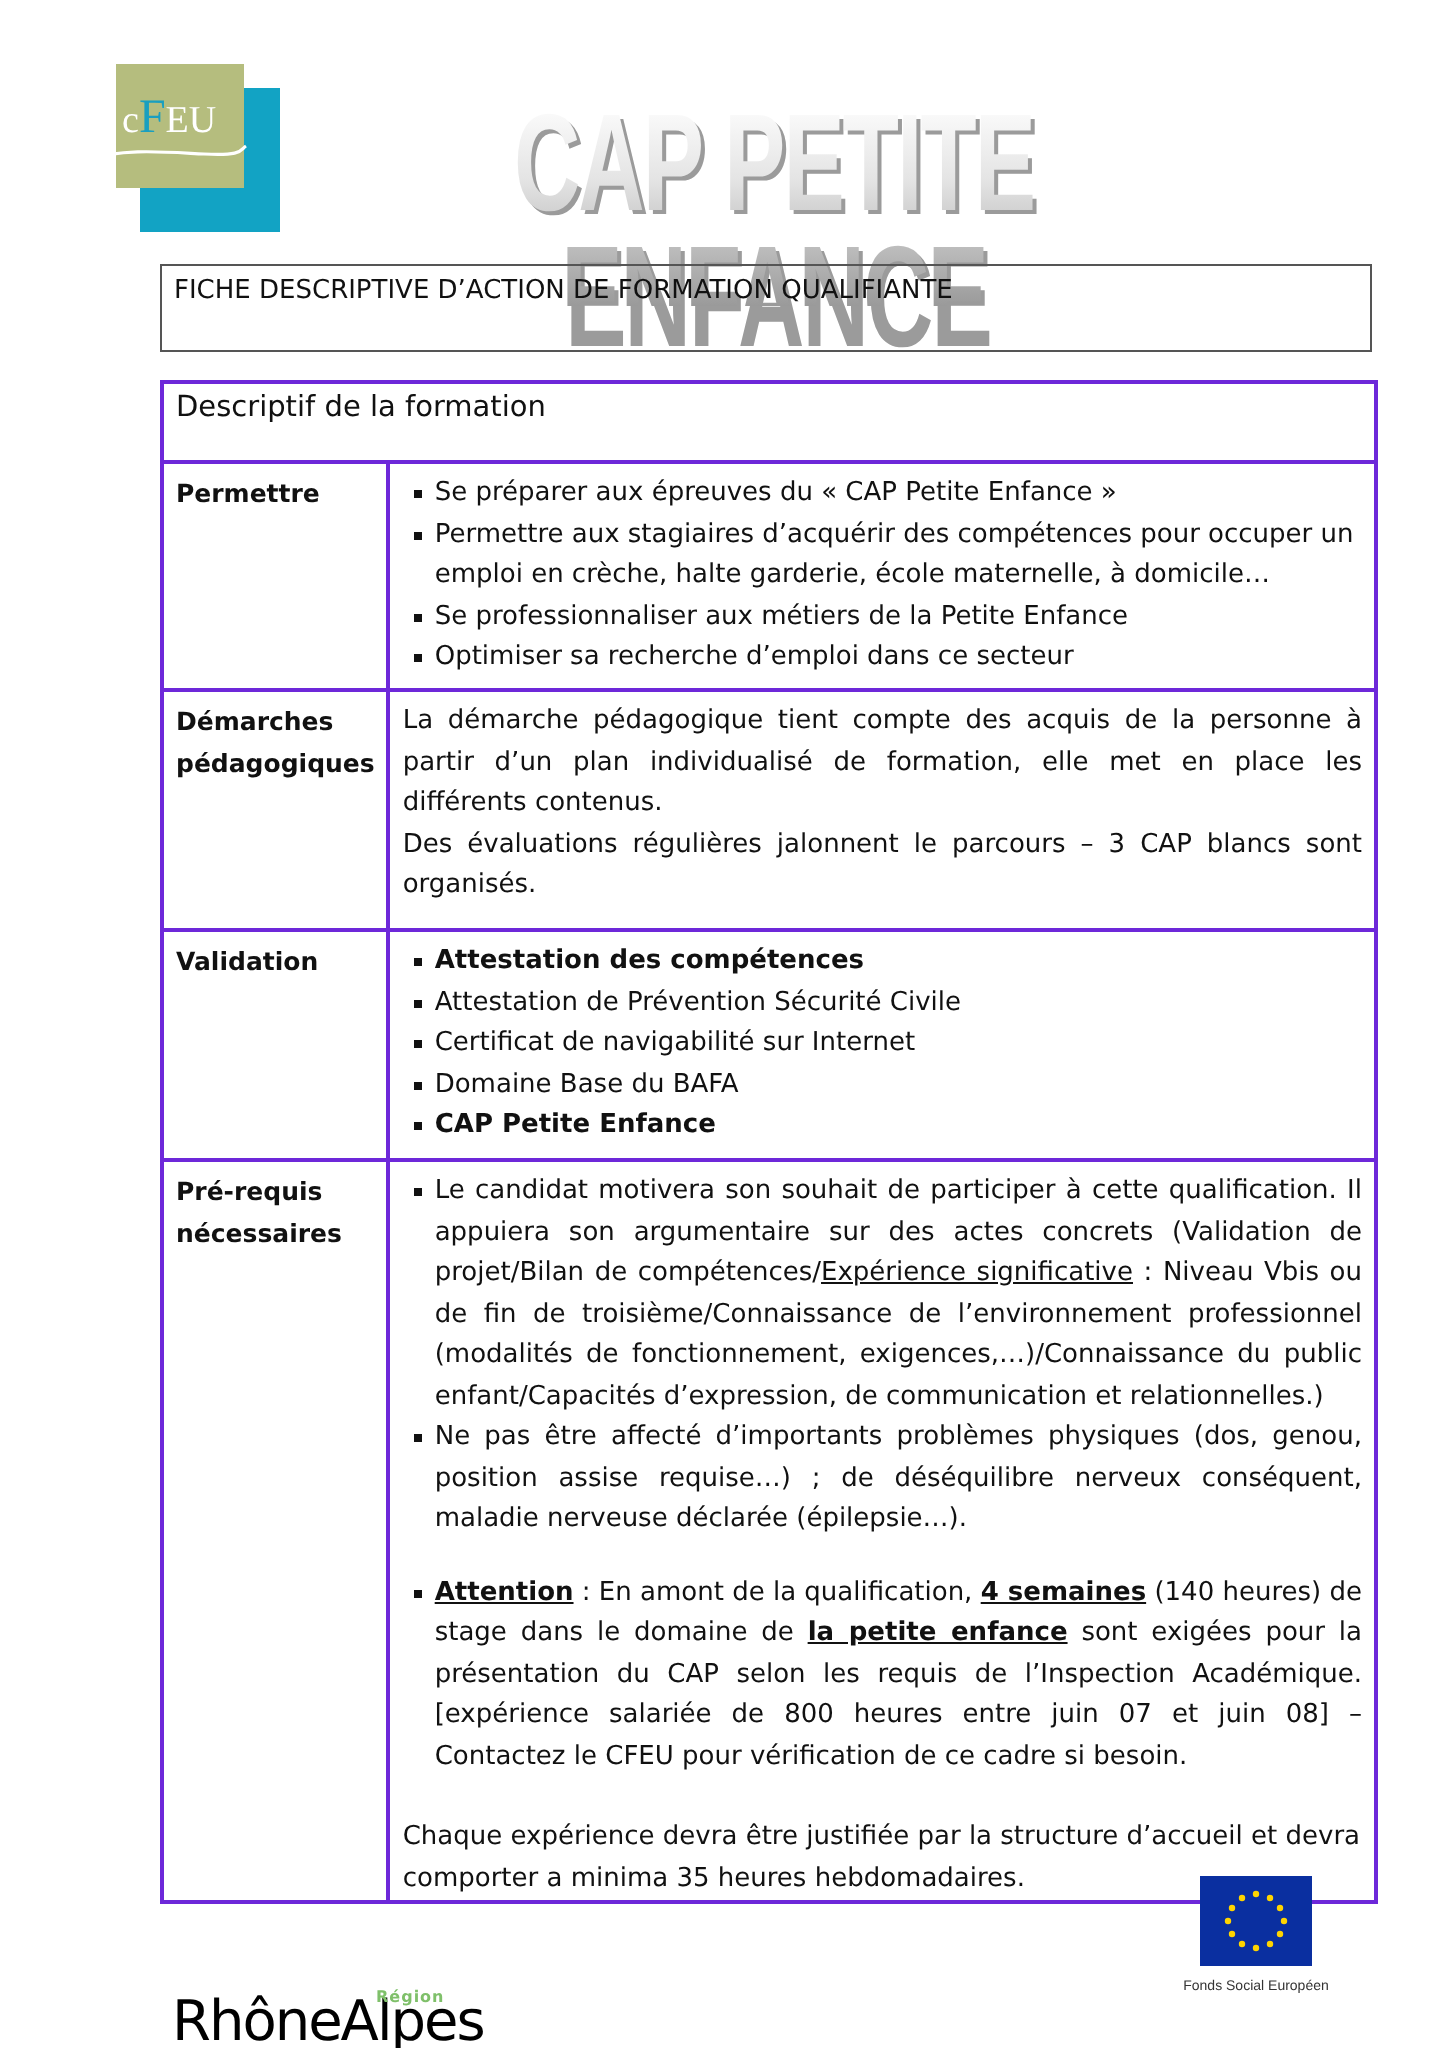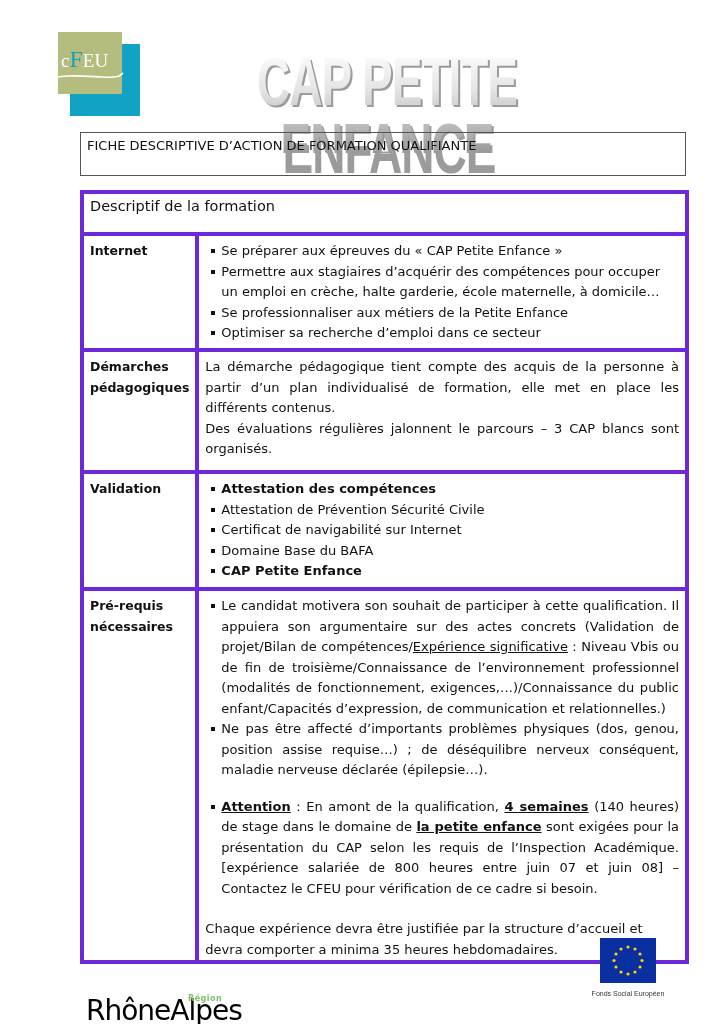--- a/index.html
+++ b/index.html
@@ -32,21 +32,21 @@
   
   .header-box { left:80px; top:132px; width:606px; height:44px; border:1px solid #555; box-sizing:border-box;
                 padding:3px 6px; font-size:13px; line-height:19px; }
   .header-line1 { font-weight:normal; color:#111; }
   .header-line2 { color:#111; }
   .accent { color:#a6c300; }
 
   
   table.desc { position:absolute; left:80px; top:190px; width:609px; border-collapse:collapse;
                font-size:13px; line-height:20.5px; }
-  table.desc td { border:4px solid #6d28d9; vertical-align:top; padding:0 6px; }
+  table.desc td { border:2px solid #6d28d9; vertical-align:top; padding:0 6px; }
   .title-cell { height:36px; font-size:14.5px; padding-top:2px !important; }
   .label-cell { width:96px; font-weight:bold; font-size:12.5px; padding-top:5px !important; }
   .content-cell { padding-top:5px !important; padding-left:12px !important;margin-left:13px; }
   ul.bul { list-style:none; margin:0; padding:0; }
   ul.bul li { position:relative; padding-left:10px; }
   ul.bul li .sq { position:absolute; left:0; top:8px; width:4px; height:4px; background:#111; }
   .just { text-align:justify; }
   .pl { padding-left:6px !important; }
   .b { font-weight:bold; }
   .u { text-decoration:underline; }
@@ -78,21 +78,21 @@
   <div class="header-line1">FICHE DESCRIPTIVE D’ACTION DE FORMATION QUALIFIANTE</div>
 </div>
 
 <table class="desc">
   <tbody>
       <tr>
     <td colspan="2" class="title-cell">Descriptif de la formation</td>
   </tr>
 
   <tr>
-    <td class="label-cell">Internet</td>
+    <td class="label-cell">Permettre</td>
     <td class="content-cell" style="height:107px">
       <ul class="bul">
         <li><span class="sq"></span><span>Se préparer aux épreuves du « CAP Petite Enfance »</span></li>
         <li><span class="sq"></span><span>Permettre aux stagiaires d’acquérir des compétences pour occuper un emploi en crèche, halte garderie, école maternelle, à domicile…</span></li>
         <li><span class="sq"></span><span>Se professionnaliser aux métiers de la Petite Enfance</span></li>
         <li><span class="sq"></span><span>Optimiser sa recherche d’emploi dans ce secteur</span></li>
       </ul>
     </td>
   </tr>
 

